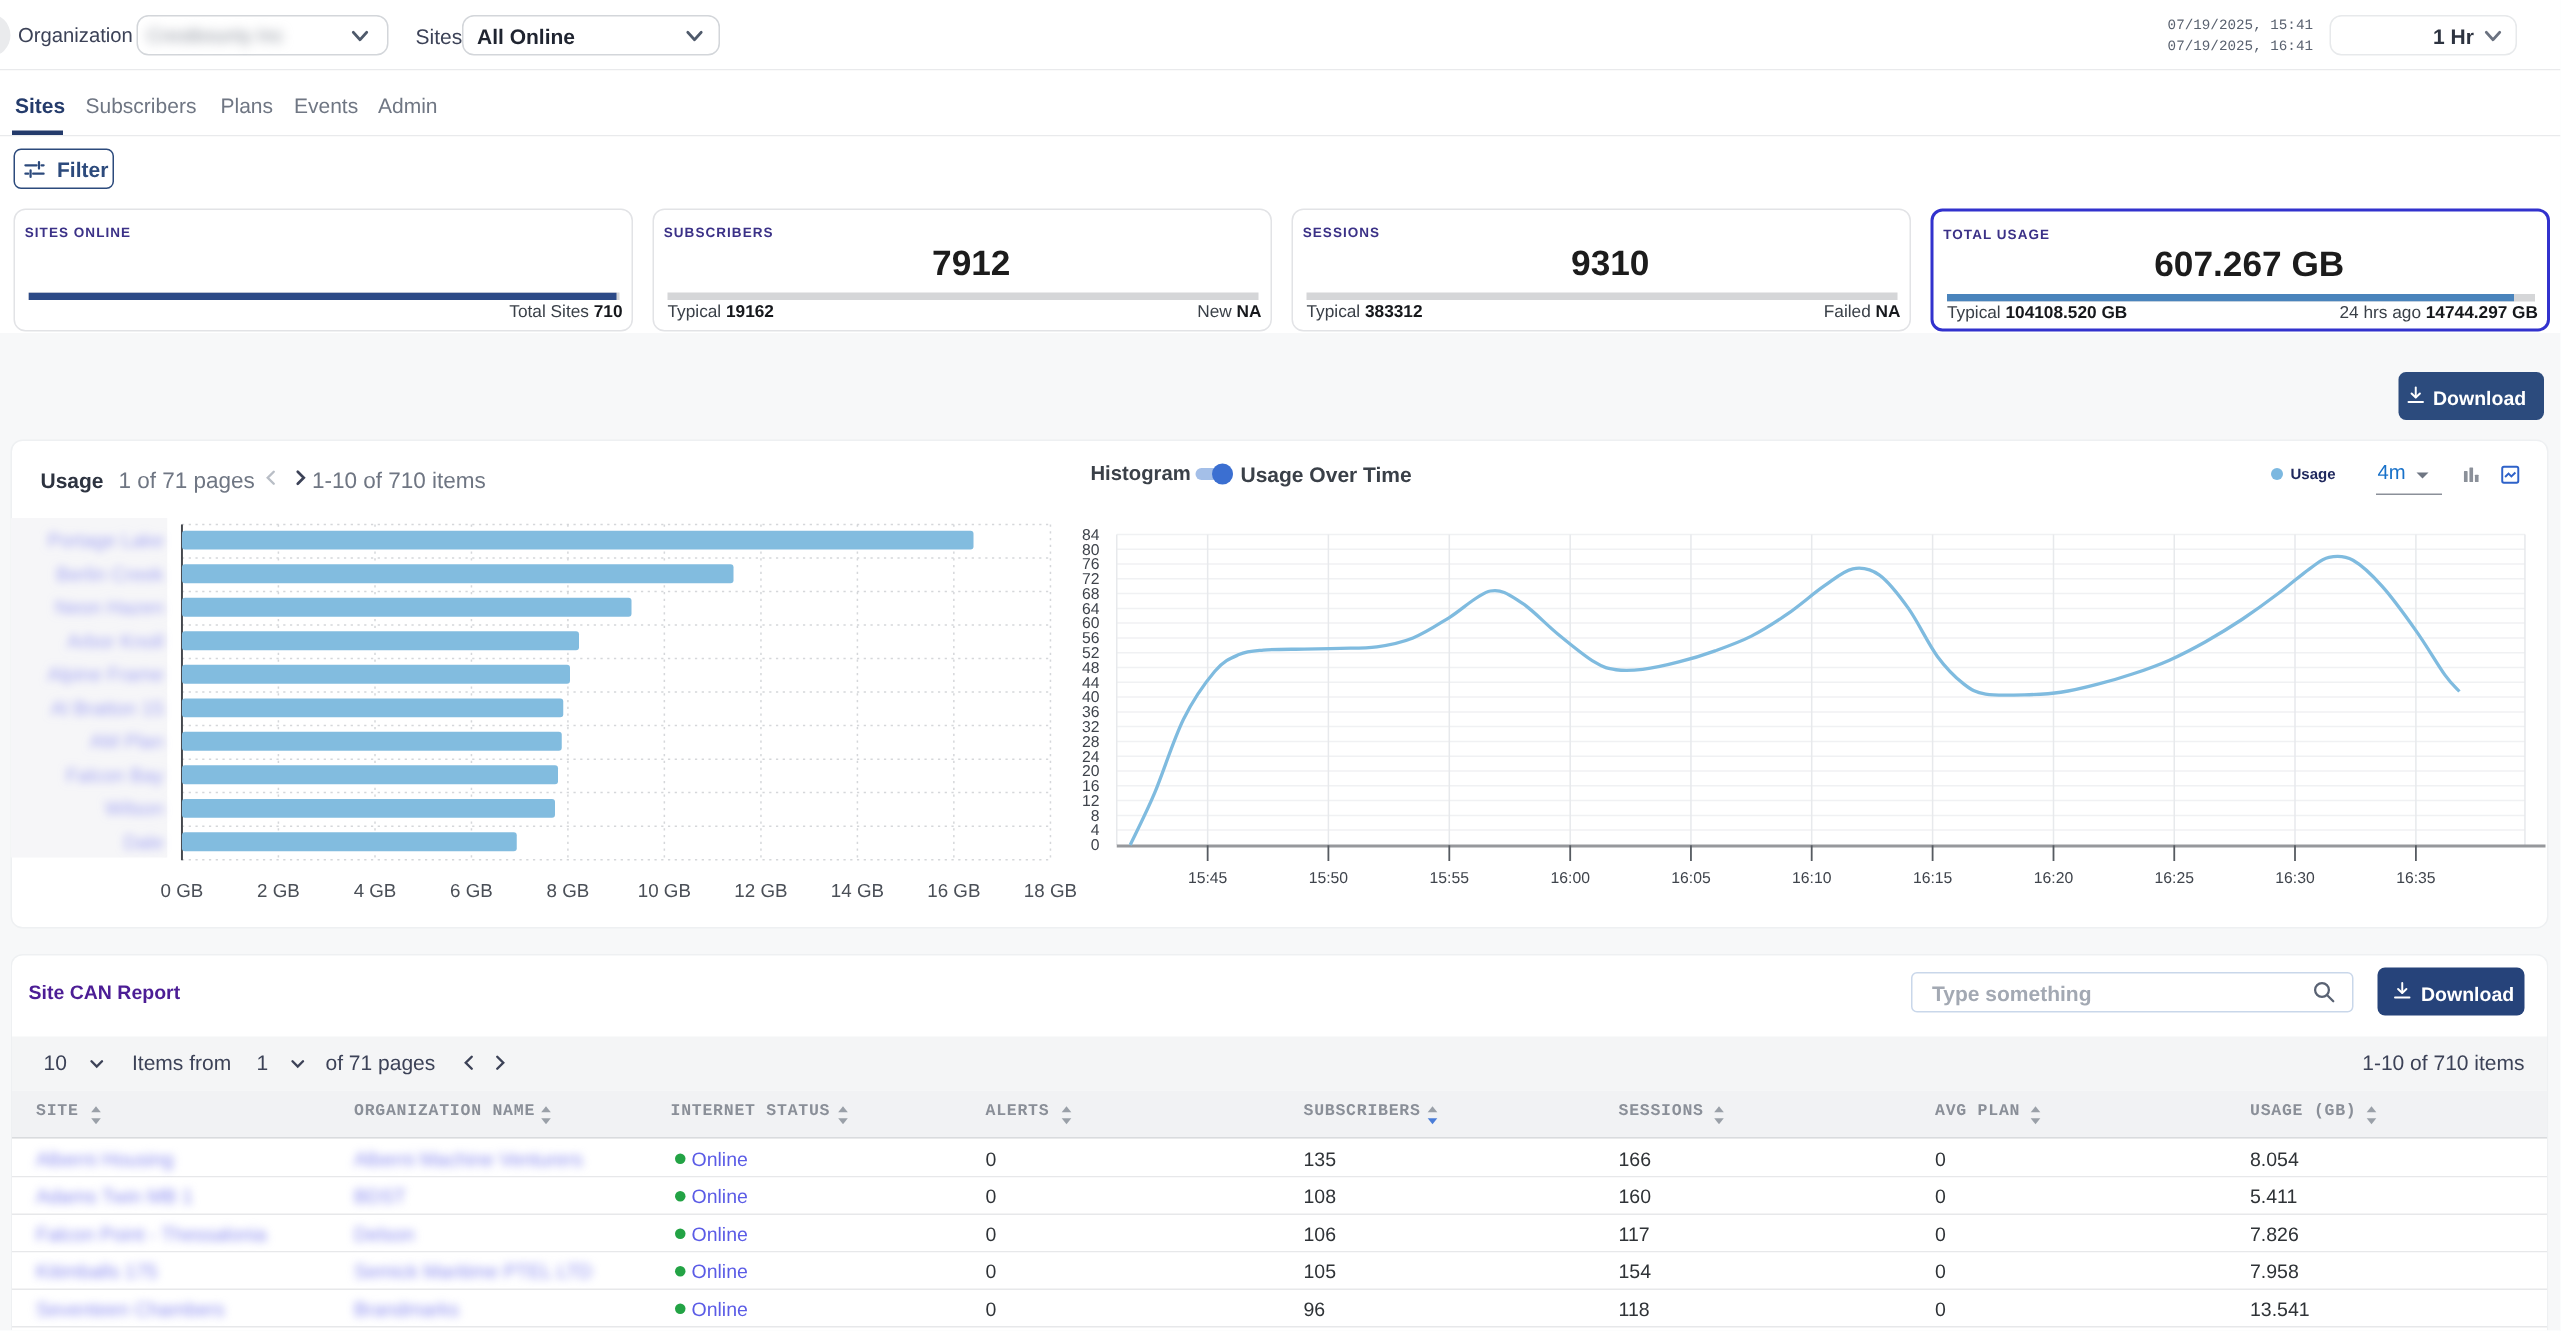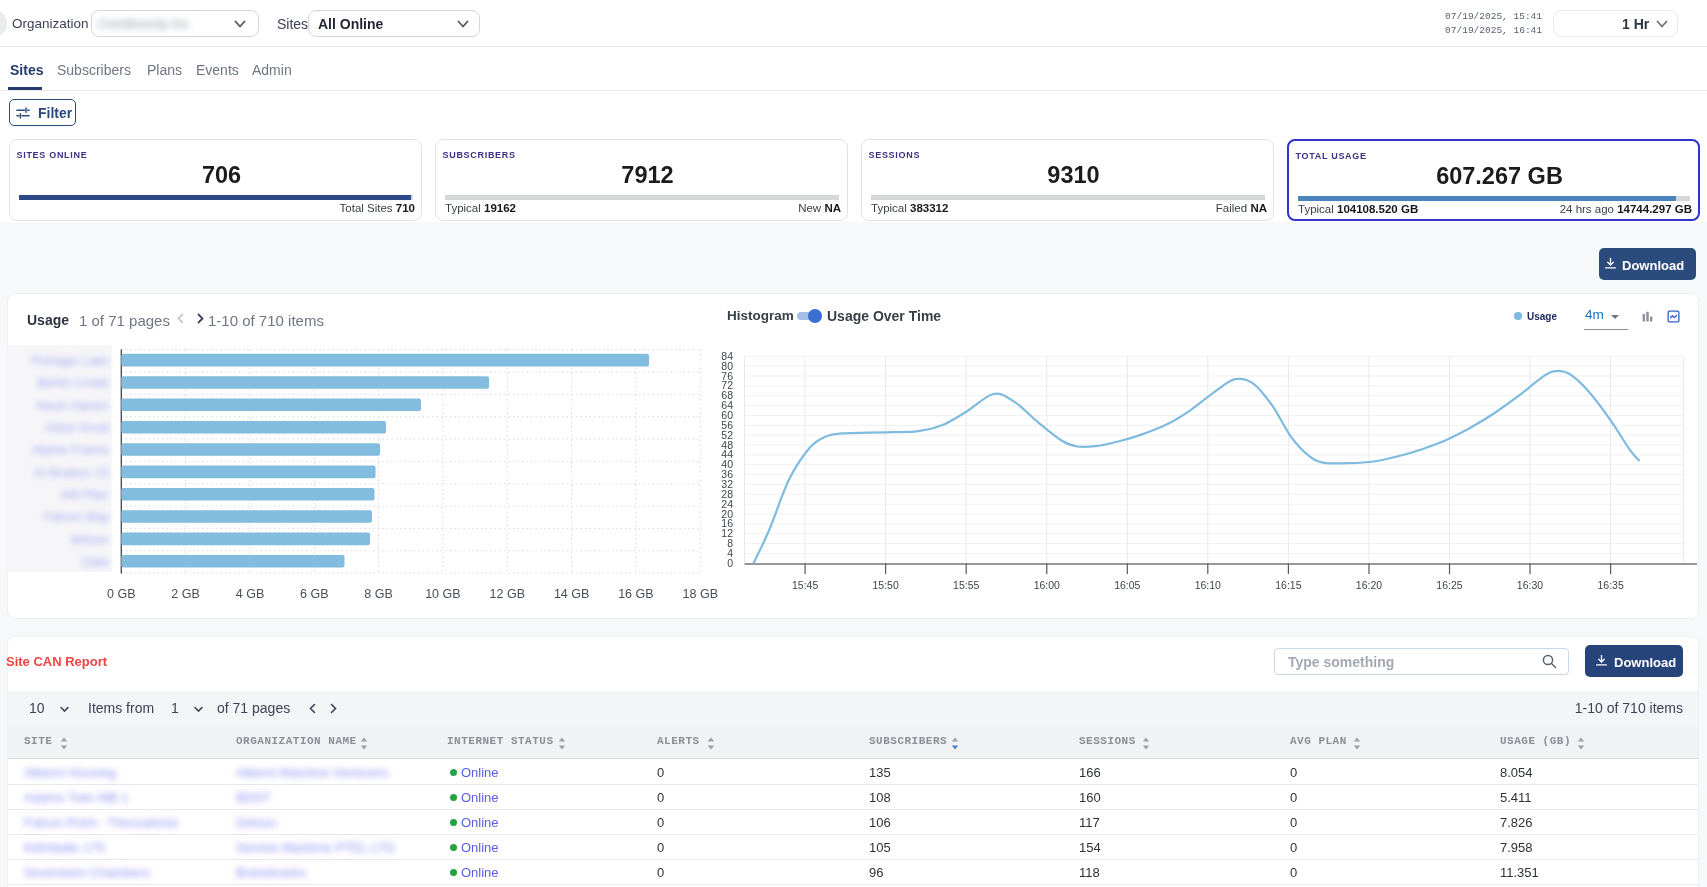--- a/index.html
+++ b/index.html
@@ -68,21 +68,20 @@
     <line x1="10.7" y1="2.2" x2="10.7" y2="6.8"></line>
     <line x1="1" y1="10.5" x2="3" y2="10.5"></line>
       <line x1="6.5" y1="10.5" x2="14" y2="10.5"></line>
     <line x1="4.7" y1="8.2" x2="4.7" y2="12.8"></line>
   </g>
 </svg>
 <div class="abs" style="left:38px;top:105px;font-size:14px;font-weight:bold;color:#2c4a7c;">Filter</div>
 
 <div class="abs card" style="left:9px;top:139px;width:413px;">
   <div class="ct">SITES ONLINE</div>
-  <div class="cnum">706</div>
   <div class="cbar">
       <div style="width:99.4%;height:100%;background:#2c4a87;"></div>
     </div>
   <div class="cfoot"><span></span><span class="r">Total Sites <b>710</b></span></div>
 </div>
 <div class="abs card" style="left:435px;top:139px;width:413px;">
   <div class="ct">SUBSCRIBERS</div>
   <div class="cnum">7912</div>
   <div class="cbar"></div>
   <div class="cfoot"><span>Typical <b>19162</b></span><span class="r">New <b>NA</b></span></div>
@@ -302,21 +301,21 @@
       <text x="581.4" y="295.5">16:15</text>
       <text x="662.0" y="295.5">16:20</text>
       <text x="742.5" y="295.5">16:25</text>
       <text x="823.0" y="295.5">16:30</text>
       <text x="903.6" y="295.5">16:35</text>
     </g>
   <path d="M46.5 270.3 C49.2 264.5 56.8 249.8 62.7 235.8 C68.6 221.8 75.3 200.1 82.0 186.5 C88.7 173.0 96.8 161.7 102.9 154.5 C109.1 147.3 113.7 145.7 119.0 143.4 C124.4 141.0 127.9 141.0 135.2 140.4 C142.4 139.8 153.9 139.9 162.5 139.7 C171.1 139.5 178.7 139.4 186.7 139.2 C194.8 139.0 202.8 139.4 210.9 138.2 C218.9 137.1 227.0 135.5 235.0 132.3 C243.1 129.1 250.6 124.0 259.2 118.7 C267.8 113.5 278.5 102.6 286.6 101.0 C294.6 99.4 300.0 104.1 307.5 108.9 C315.0 113.7 323.6 123.3 331.7 129.8 C339.7 136.4 349.4 144.4 355.9 148.3 C362.3 152.3 365.0 152.7 370.4 153.5 C375.7 154.3 381.1 154.1 388.1 153.2 C395.1 152.4 404.2 150.4 412.2 148.3 C420.3 146.3 428.4 143.8 436.4 140.9 C444.5 138.0 452.5 135.2 460.6 131.1 C468.6 127.0 476.7 121.8 484.7 116.3 C492.8 110.7 501.7 102.8 508.9 97.8 C516.2 92.8 522.1 87.4 528.2 86.2 C534.4 85.0 539.8 86.0 546.0 90.4 C552.1 94.8 558.8 103.5 565.3 112.6 C571.7 121.6 578.4 136.2 584.6 144.6 C590.8 153.0 597.0 158.9 602.3 163.1 C607.7 167.3 610.1 168.6 616.8 169.8 C623.6 170.9 634.3 170.5 642.6 170.2 C650.9 170.0 658.7 169.7 666.8 168.5 C674.8 167.4 682.9 165.4 690.9 163.3 C699.0 161.3 707.1 158.9 715.1 156.2 C723.2 153.5 731.2 150.7 739.3 147.1 C747.3 143.5 755.4 139.3 763.4 134.8 C771.5 130.2 779.6 125.3 787.6 120.0 C795.7 114.6 804.3 108.4 811.8 102.7 C819.3 97.1 827.1 90.2 832.7 86.2 C838.4 82.2 840.8 79.5 845.6 78.6 C850.4 77.6 855.8 77.3 861.7 80.5 C867.6 83.8 874.1 90.0 881.0 97.8 C888.0 105.6 896.6 117.5 903.6 127.4 C910.6 137.2 918.1 150.2 922.9 156.9 C927.8 163.7 931.0 166.2 932.6 168.0" fill="none" stroke="#7fbbdf" stroke-width="2.2"></path>
 </svg>
 
 <div class="abs" style="left:7px;top:636px;width:1692px;height:251px;background:#fff;border:1px solid #eef0f2;border-radius:8px 8px 0 0;border-bottom:none;"></div>
-<div class="abs" style="left:6px;top:653.5px;font-size:13px;font-weight:bold;color:#ef4444;">Site CAN Report</div>
+<div class="abs" style="left:19px;top:653.5px;font-size:13px;font-weight:bold;color:#4c1d95;">Site CAN Report</div>
 <div class="abs" style="left:1274px;top:648px;width:295px;height:27px;border:1px solid #c9d7ea;border-radius:4px;background:#fff;"></div>
 <div class="abs" style="left:1288px;top:654px;font-size:14px;color:#a3a9b3;font-weight:bold;">Type something</div>
 <svg class="abs" style="left:1541px;top:653px;" width="17" height="17" viewBox="0 0 17 17">
     <circle cx="7" cy="7" r="4.6" fill="none" stroke="#596273" stroke-width="1.5"></circle>
     <line x1="10.5" y1="10.5" x2="14.5" y2="14.5" stroke="#596273" stroke-width="1.5" stroke-linecap="round"></line>
   </svg>
 <div class="abs" style="left:1585px;top:645px;width:98px;height:32px;background:#26437a;border-radius:5px;"></div>
 <svg class="abs" style="left:1595px;top:654px;" width="13" height="13" viewBox="0 0 14 14">
   <g stroke="#fff" stroke-width="1.4" fill="none" stroke-linecap="round" stroke-linejoin="round">
     <path d="M7 1.5v7"></path>
@@ -437,14 +436,14 @@
 </div>
 <div class="abs trow" style="top:860px;">
   <span class="blurred site">Seventeen Chambers</span>
     <span class="blurred org">Brandmarks</span>
   <span class="dot"></span>
     <span class="online">Online</span>
   <span class="c al">0</span>
     <span class="c su">96</span>
     <span class="c se">118</span>
     <span class="c av">0</span>
-    <span class="c us">11.351</span>
+    <span class="c us">13.541</span>
 </div>
 
 </body></html>

